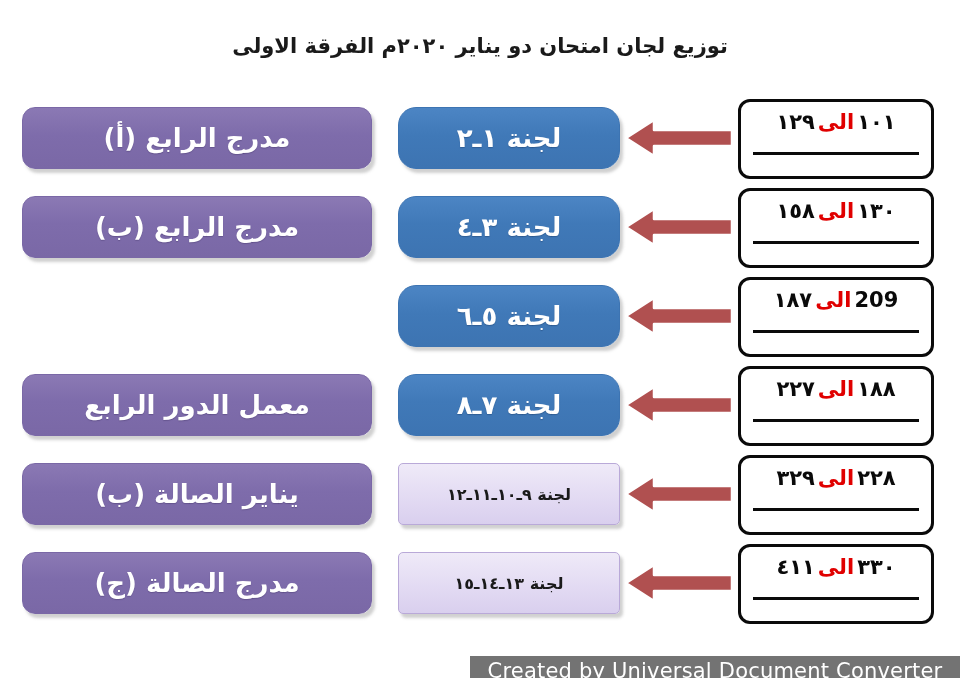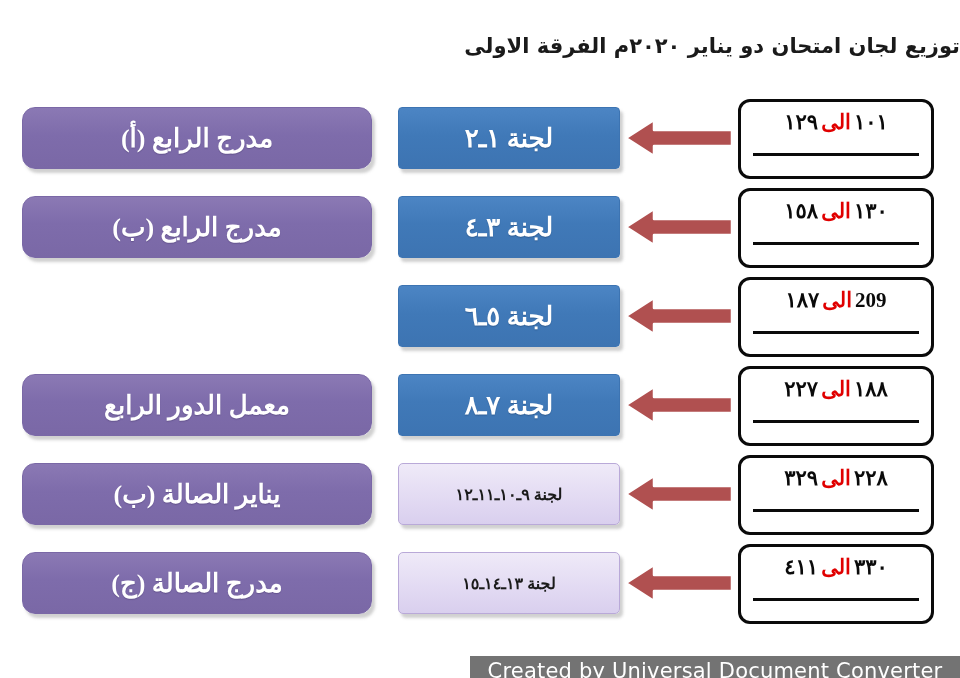--- a/index.html
+++ b/index.html
@@ -16,36 +16,36 @@
     font-family: "DejaVu Sans", "Liberation Sans", sans-serif;
     background: #ffffff;
   }
 
   
   .title {
     position: absolute;
     top: 34px;
     left: 0;
     width: 960px;
+    text-align: center;
     font-family: "DejaVu Sans", "Liberation Sans", sans-serif;
     font-size: 21px;
     font-weight: bold;
     color: #1a1a1a;
     direction: rtl;
     letter-spacing: 0px;
     white-space: nowrap;
   }
 
   
   .diagram {
     position: absolute;
     top: 99px;
     left: 0;
     width: 868px;
-    font-family: Liberation Serif, serif;
   }
   .row {
     position: relative;
     height: 89px;
   }
 
   
   .venue {
     position: absolute;
     left: 22px;
@@ -69,21 +69,21 @@
   }
 
   
   .committee {
     position: absolute;
     left: 398px;
     top: 8px;
     width: 222px;
     height: 62px;
     box-sizing: border-box;
-    border-radius: 4px;
+    border-radius: 18px;
     display: flex;
     align-items: center;
     justify-content: center;
     direction: rtl;
     white-space: nowrap;
     box-shadow: 3px 4px 3px rgba(150,150,150,0.45);
   }
   .committee.blue {
     background: linear-gradient(180deg, #4c85c4 0%, #4079b8 45%, #3d74b2 100%);
     border: 1px solid #3d74b2;

